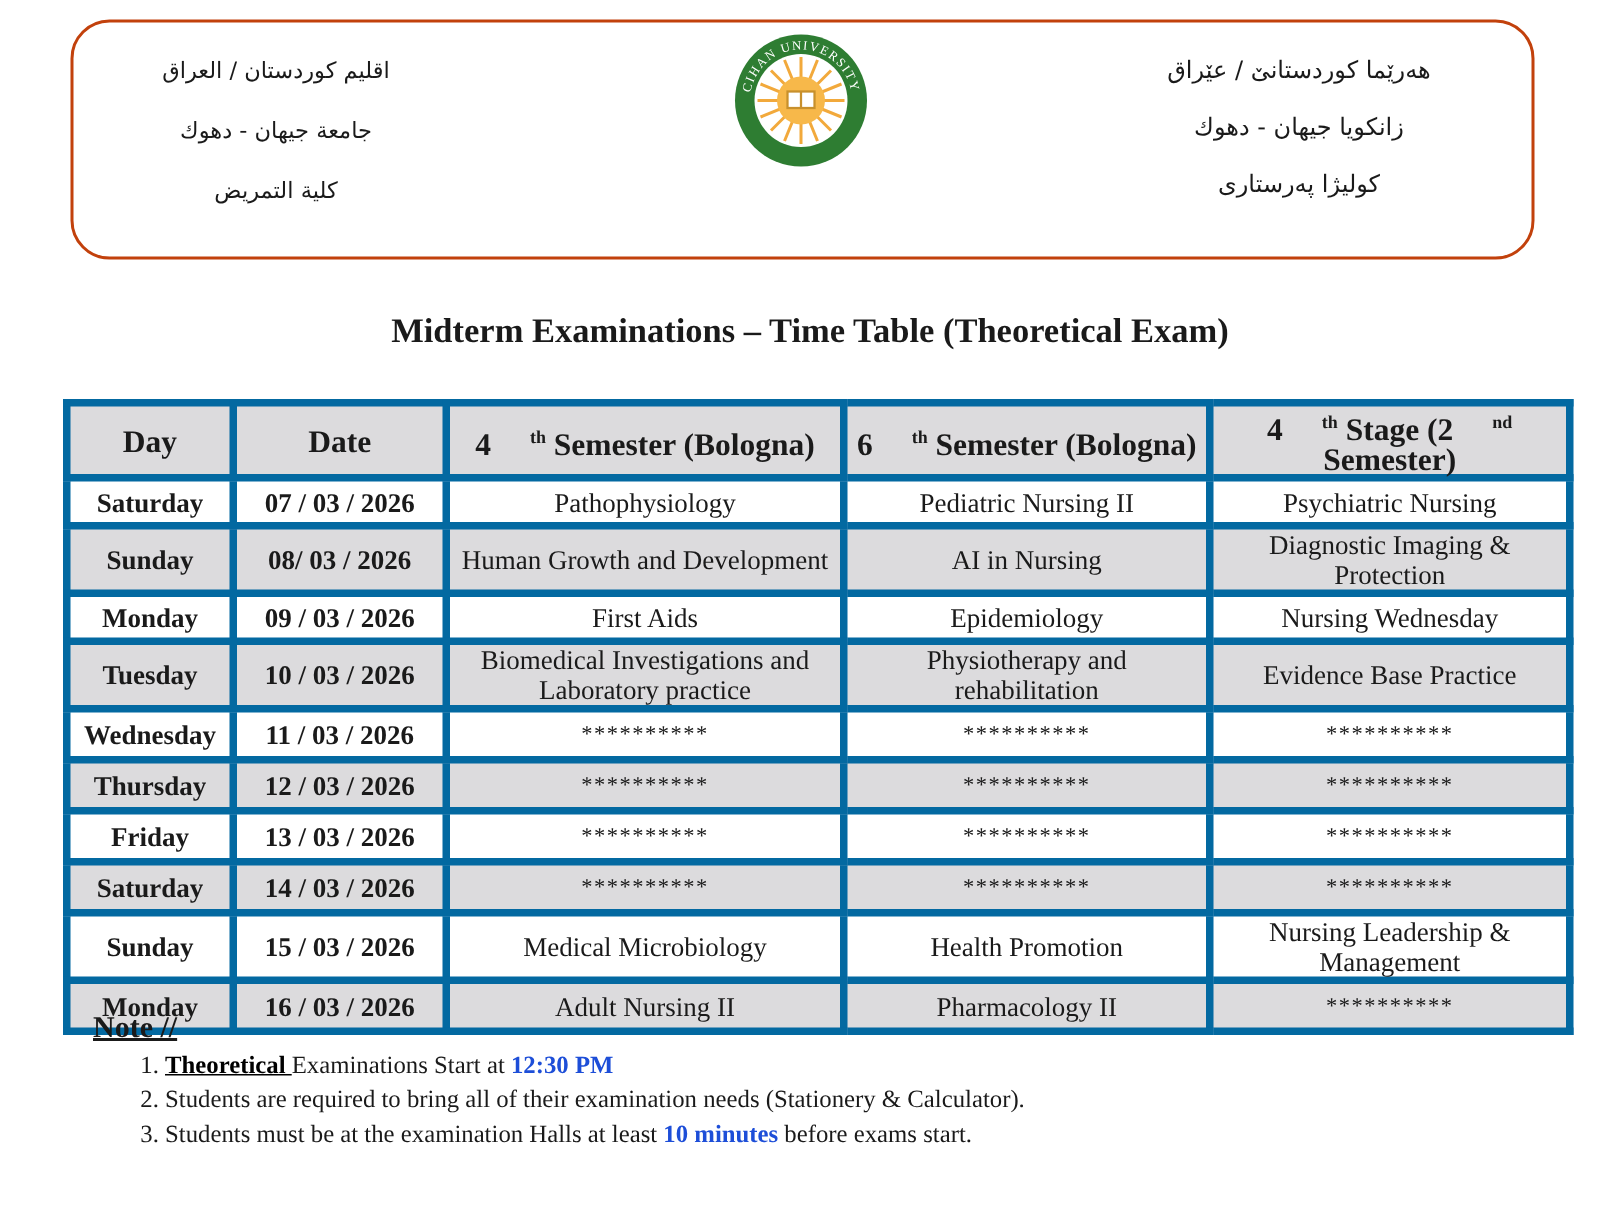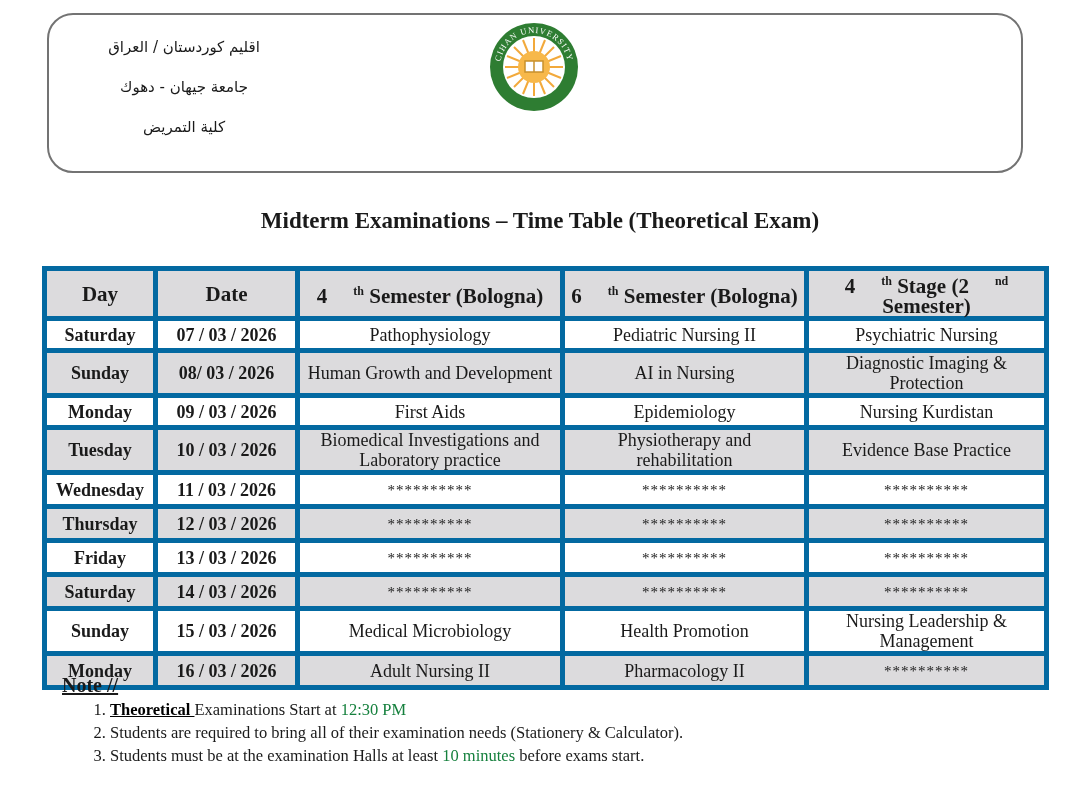--- a/index.html
+++ b/index.html
@@ -2,21 +2,21 @@
 <html><head>
 <meta charset="utf-8">
 <style>
   html, body { margin: 0; padding: 0; background: #ffffff; }
   body {
     width: 1080px; height: 807px; position: relative; overflow: hidden;
     font-family: "Liberation Serif", serif; color: #1a1a1a;
   }
   .header-box {
     position: absolute; left: 47px; top: 13px; width: 976px; height: 160px;
-    border: 2px solid #737373; border-radius: 26px; box-sizing: border-box;
+    border: 2px solid #c2410c; border-radius: 26px; box-sizing: border-box;
   }
   .ar-block {
     position: absolute; top: 18px; width: 230px; text-align: center;
     font-family: "DejaVu Sans", sans-serif; font-size: 15px; direction: rtl;
   }
   .ar-block div { height: 40px; line-height: 28px; }
   .ar-left { left: 20px; }
   .ar-right { right: 20px; width: 270px; font-size: 16px; }
   .ar-right div { height: 38px; }
   .center-block {
@@ -42,21 +42,21 @@
   table.tt td.day, table.tt td.date { font-weight: bold; font-size: 18px; }
   table.tt td.stars { letter-spacing: 1px; font-size: 15px; }
   .note {
     position: absolute; left: 62px; top: 674px; font-weight: bold; font-size: 20px;
     text-decoration: underline;
   }
   ol.notes {
     position: absolute; left: 52px; top: 698px; margin: 0; padding-left: 58px;
     font-size: 16.5px; line-height: 23px;
   }
-  .red { color: #15803d; font-weight: normal; }
+  .red { color: #1d4ed8; font-weight: bold; }
   .red-u { color: #000000; font-weight: bold; text-decoration: underline; }
 </style>
 </head>
 <body>
 
 <div class="header-box">
   <div class="ar-block ar-left">
     <div>اقليم كوردستان / العراق</div>
     <div>جامعة جيهان - دهوك</div>
     <div>كلية التمريض</div>
@@ -79,20 +79,25 @@
       <circle cx="46" cy="46" r="16" fill="#f7b84a"></circle>
       <rect x="37" y="40" width="18" height="11" fill="#ffffff" stroke="#c8902c" stroke-width="1.5"></rect>
       <line x1="46" y1="40" x2="46" y2="51" stroke="#c8902c" stroke-width="1.5"></line>
       <path id="arcTop" d="M12,46 A34,34 0 0,1 80,46" fill="none"></path>
       <text font-size="8.5" fill="#ffffff" font-family="Liberation Serif, serif" letter-spacing="1">
         <textPath href="#arcTop" startOffset="50%" text-anchor="middle">CIHAN UNIVERSITY</textPath>
       </text>
     </svg>
   </div>
 
+  <div class="ar-block ar-right">
+    <div>هەرێما کوردستانێ / عێراق</div>
+    <div>زانكويا جيهان - دهوك</div>
+    <div>كوليژا پەرستارى</div>
+  </div>
 </div>
 
 <div class="title">Midterm Examinations – Time Table (Theoretical Exam)</div>
 
 <table class="tt">
   <colgroup>
     <col style="width:111px">
       <col style="width:142px">
       <col style="width:265px">
       <col style="width:244px">
@@ -120,21 +125,21 @@
         <td class="date">08/ 03 / 2026</td>
         <td class="">Human Growth and Development</td>
         <td class="">AI in Nursing</td>
         <td class="">Diagnostic Imaging &amp; Protection</td>
       </tr>
       <tr style="height: 32px;">
         <td class="day">Monday</td>
         <td class="date">09 / 03 / 2026</td>
         <td class="">First Aids</td>
         <td class="">Epidemiology</td>
-        <td class="">Nursing Kurdistan</td>
+        <td class="">Nursing Wednesday</td>
       </tr>
       <tr class="shade" style="height: 44px;">
         <td class="day">Tuesday</td>
         <td class="date">10 / 03 / 2026</td>
         <td class="">Biomedical Investigations and Laboratory practice</td>
         <td class="">Physiotherapy and rehabilitation</td>
         <td class="">Evidence Base Practice</td>
       </tr>
       <tr style="height: 34px;">
         <td class="day">Wednesday</td>

